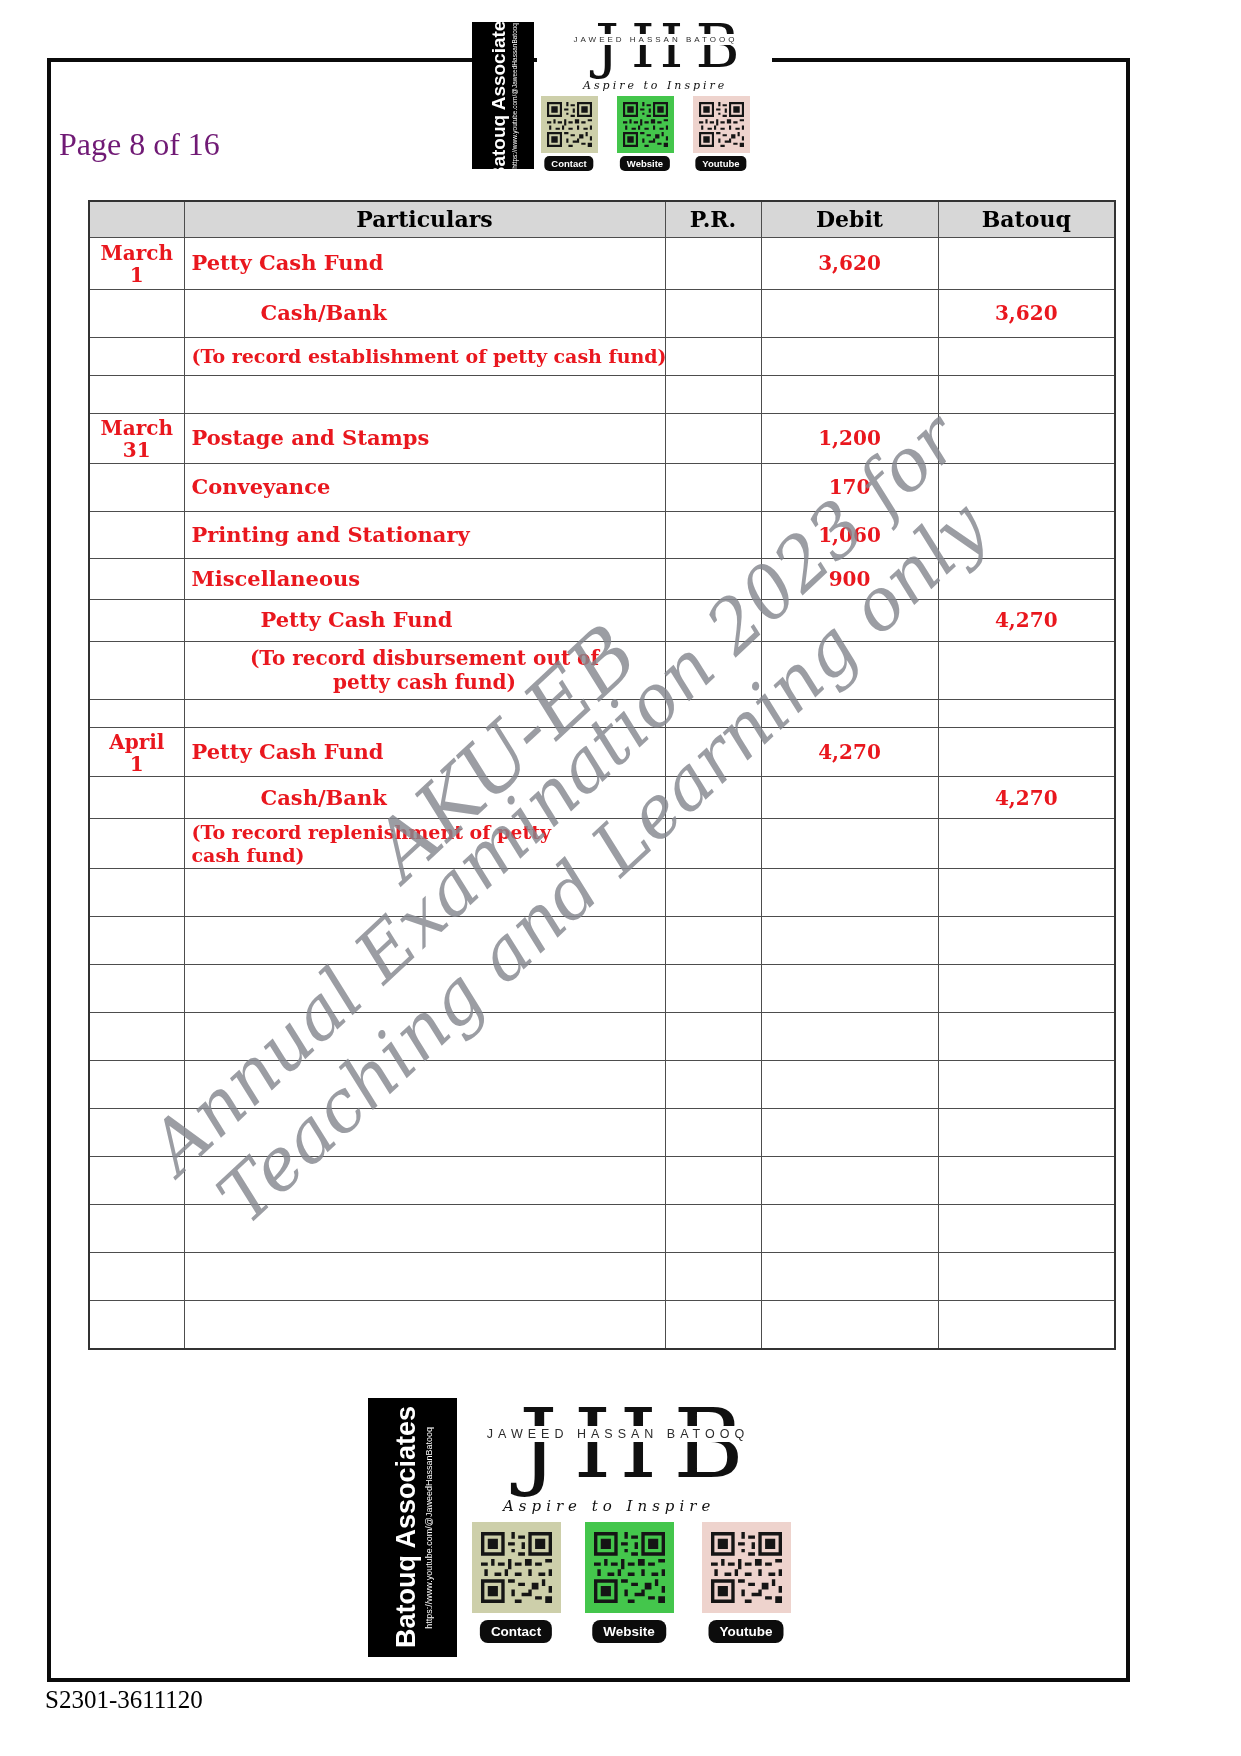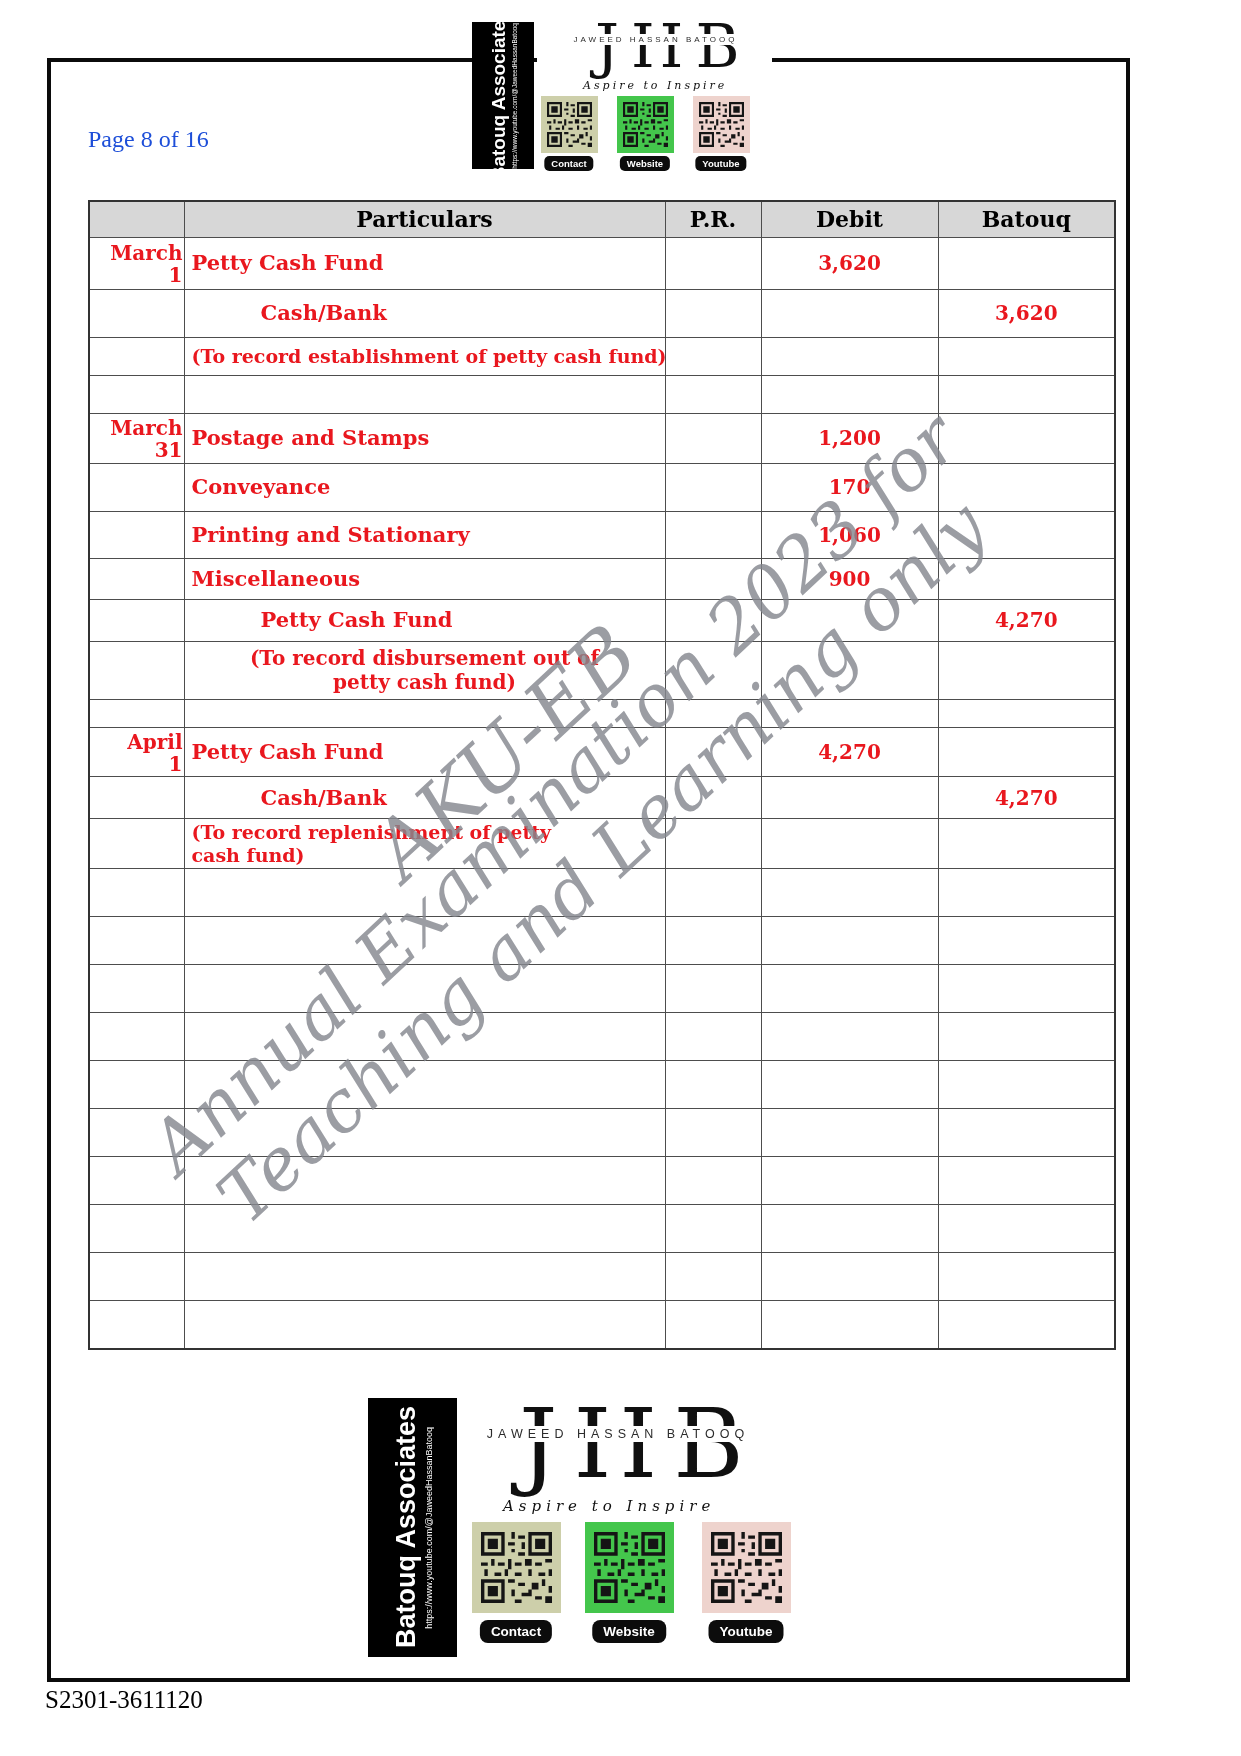--- a/index.html
+++ b/index.html
@@ -7,22 +7,22 @@
     width:1241px;height:1756px;position:relative;background:#fff;
     font-family:"DejaVu Serif",serif;overflow:hidden;
   }
   
   .frame{
     position:absolute;left:47px;top:58px;width:1083px;height:1624px;
     border:4px solid #0b0b0b;box-sizing:border-box;z-index:1;
   }
   .border-cover{position:absolute;left:537px;top:48px;width:235px;height:26px;background:#fff;z-index:2;}
   .page-label{
-    position:absolute;left:88px;top:126px;font-family:"Liberation Serif",serif;
-    font-size:24px;color:#1d4ed8;z-index:3;
+    position:absolute;left:59px;top:126px;font-family:"Liberation Serif",serif;
+    font-size:32px;color:#701a75;z-index:3;
   }
   .footer-code{
     position:absolute;left:45px;top:1686px;font-family:"Liberation Serif",serif;
     font-size:25px;color:#000;z-index:3;
   }
   
   .bbox{position:absolute;background:#000;display:flex;flex-direction:row;
     align-items:center;justify-content:center;z-index:4;}
   .vtext{writing-mode:vertical-rl;transform:rotate(180deg);color:#fff;
     font-family:"Liberation Sans",sans-serif;white-space:nowrap;}
@@ -60,21 +60,21 @@
     position:absolute;left:88px;top:200px;width:1026px;z-index:2;
     border-collapse:collapse;table-layout:fixed;
     border:2.5px solid #333;
   }
   .journal th,.journal td{border:1.4px solid #4d4d4d;box-sizing:border-box;overflow:hidden;}
   .journal thead th{
     background:#d7d7d7;color:#000;font-family:"DejaVu Serif",serif;
     font-size:22px;font-weight:700;height:36px;padding:2px 1px;text-align:center;
   }
   .journal tbody td{color:#e9171e;font-weight:700;vertical-align:middle;}
-  .c-date{text-align:right;font-size:20px;line-height:1.12;vertical-align:top;padding-top:3px;margin-left:48px;}
+  .c-date{text-align:center;font-size:20px;line-height:1.12;vertical-align:top;padding-top:3px;margin-left:48px;}
   .c-part{font-size:21px;padding-left:7px;text-align:left;line-height:1.2;}
   .c-num{text-align:center;font-size:20px;padding:0;}
   tr.row-credit .c-part{padding-left:76px;}
   tr.row-note-left .c-part{font-size:19px;white-space:nowrap;}
   tr.row-note-left.wrap .c-part{white-space:normal;padding-right:66px;margin-left:25px;}
   tr.row-note-center .c-part{text-align:center;font-size:20px;padding:0 40px;}
   
   .wm{position:absolute;white-space:nowrap;font-family:"DejaVu Serif",serif;
     font-style:italic;color:rgba(133,135,143,0.82);z-index:5;pointer-events:none;
     transform:translate(-50%,-50%) rotate(-43deg);}

